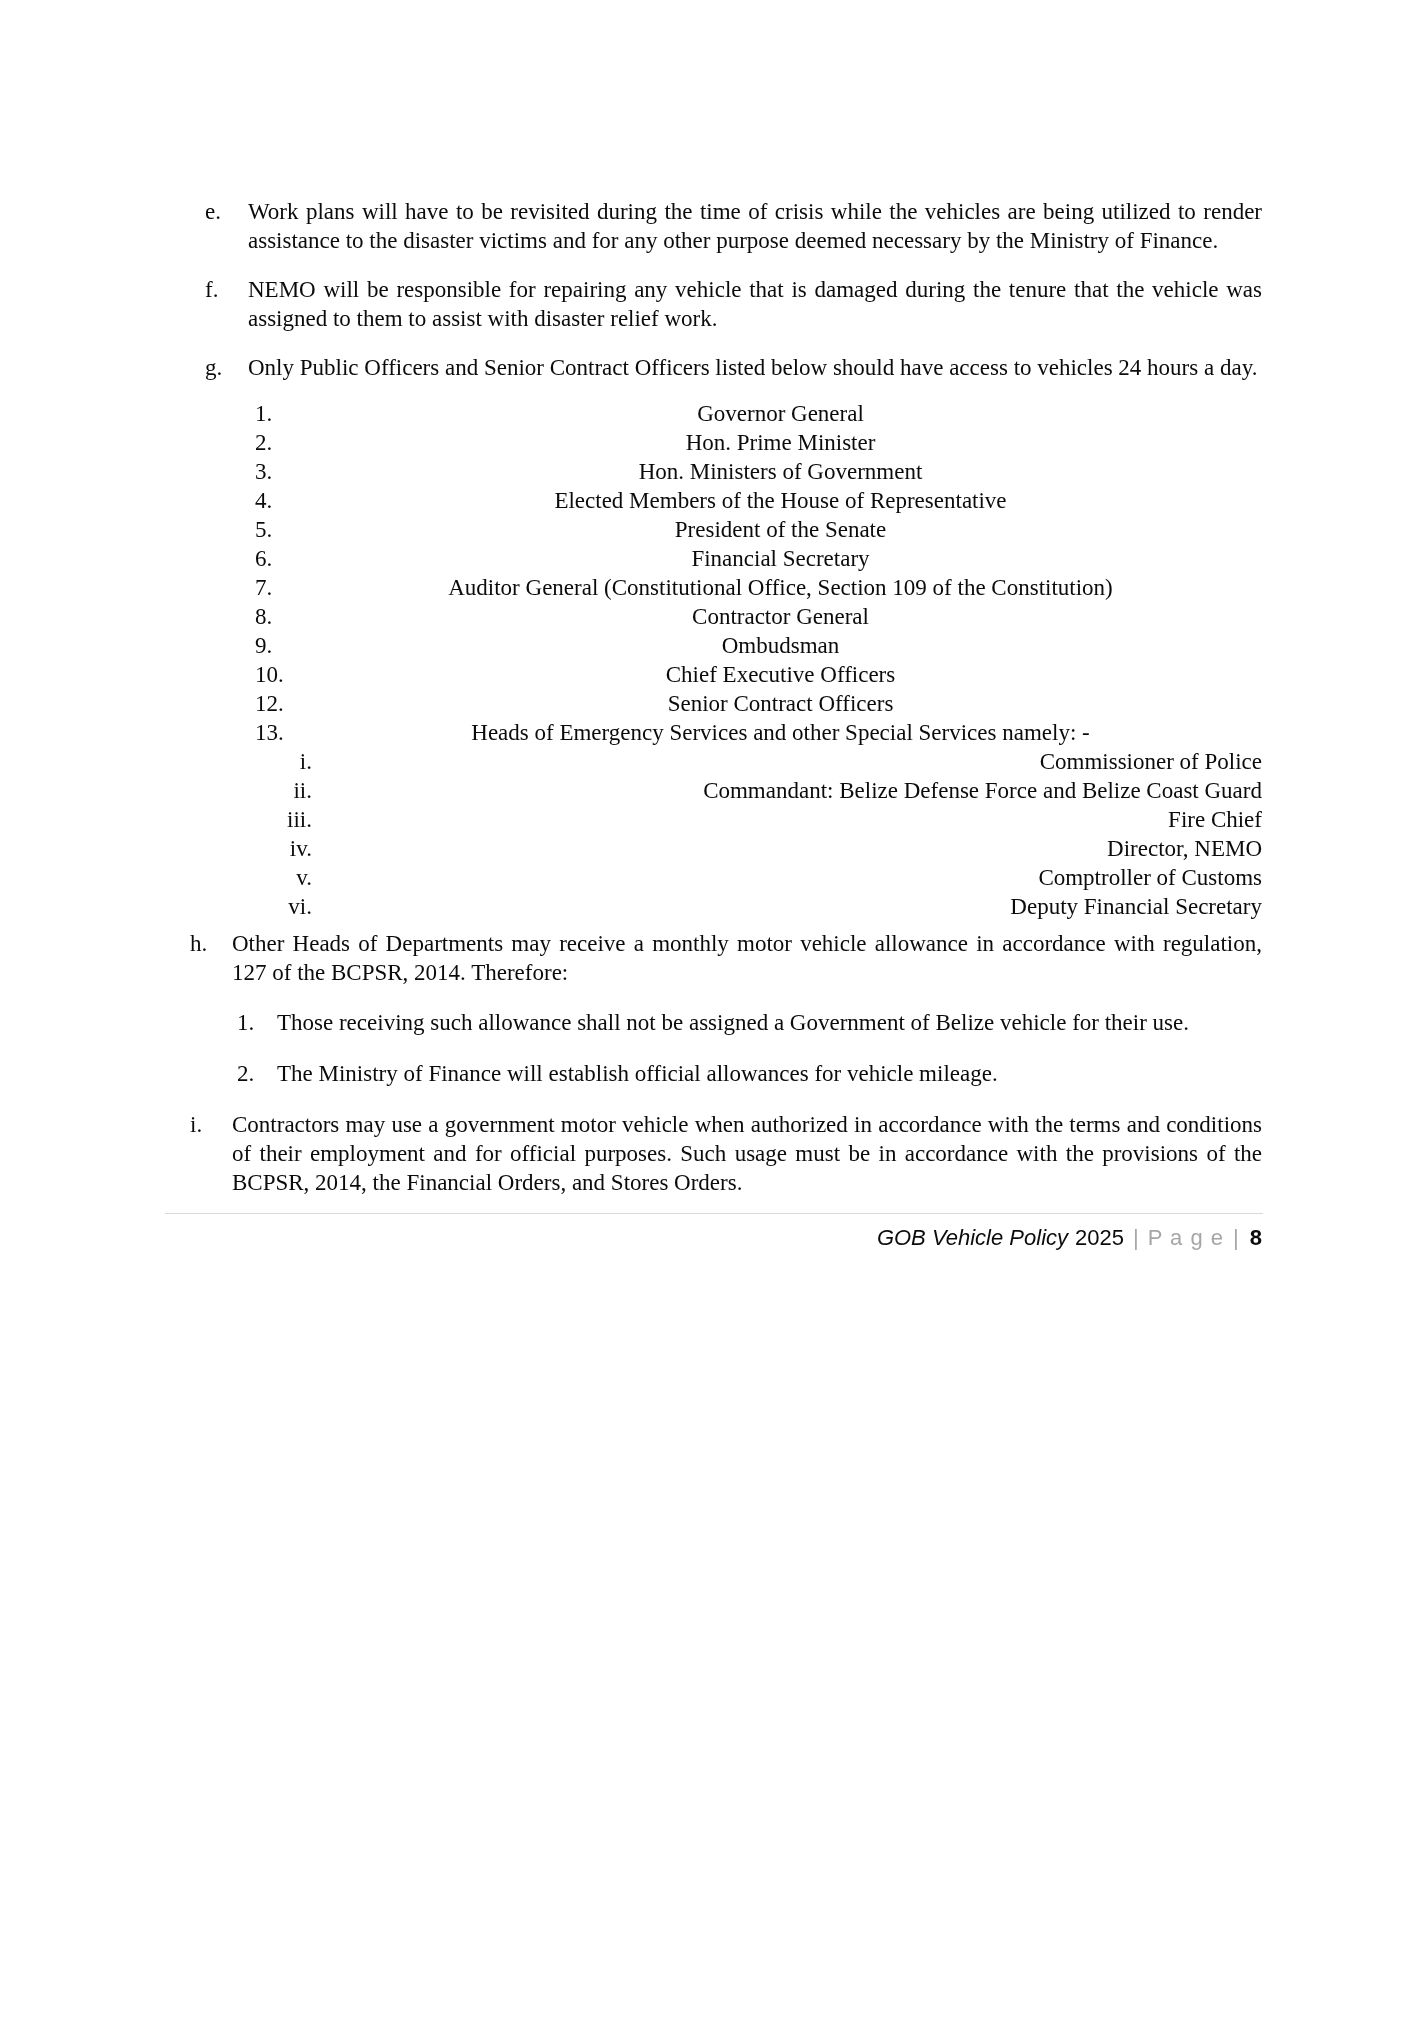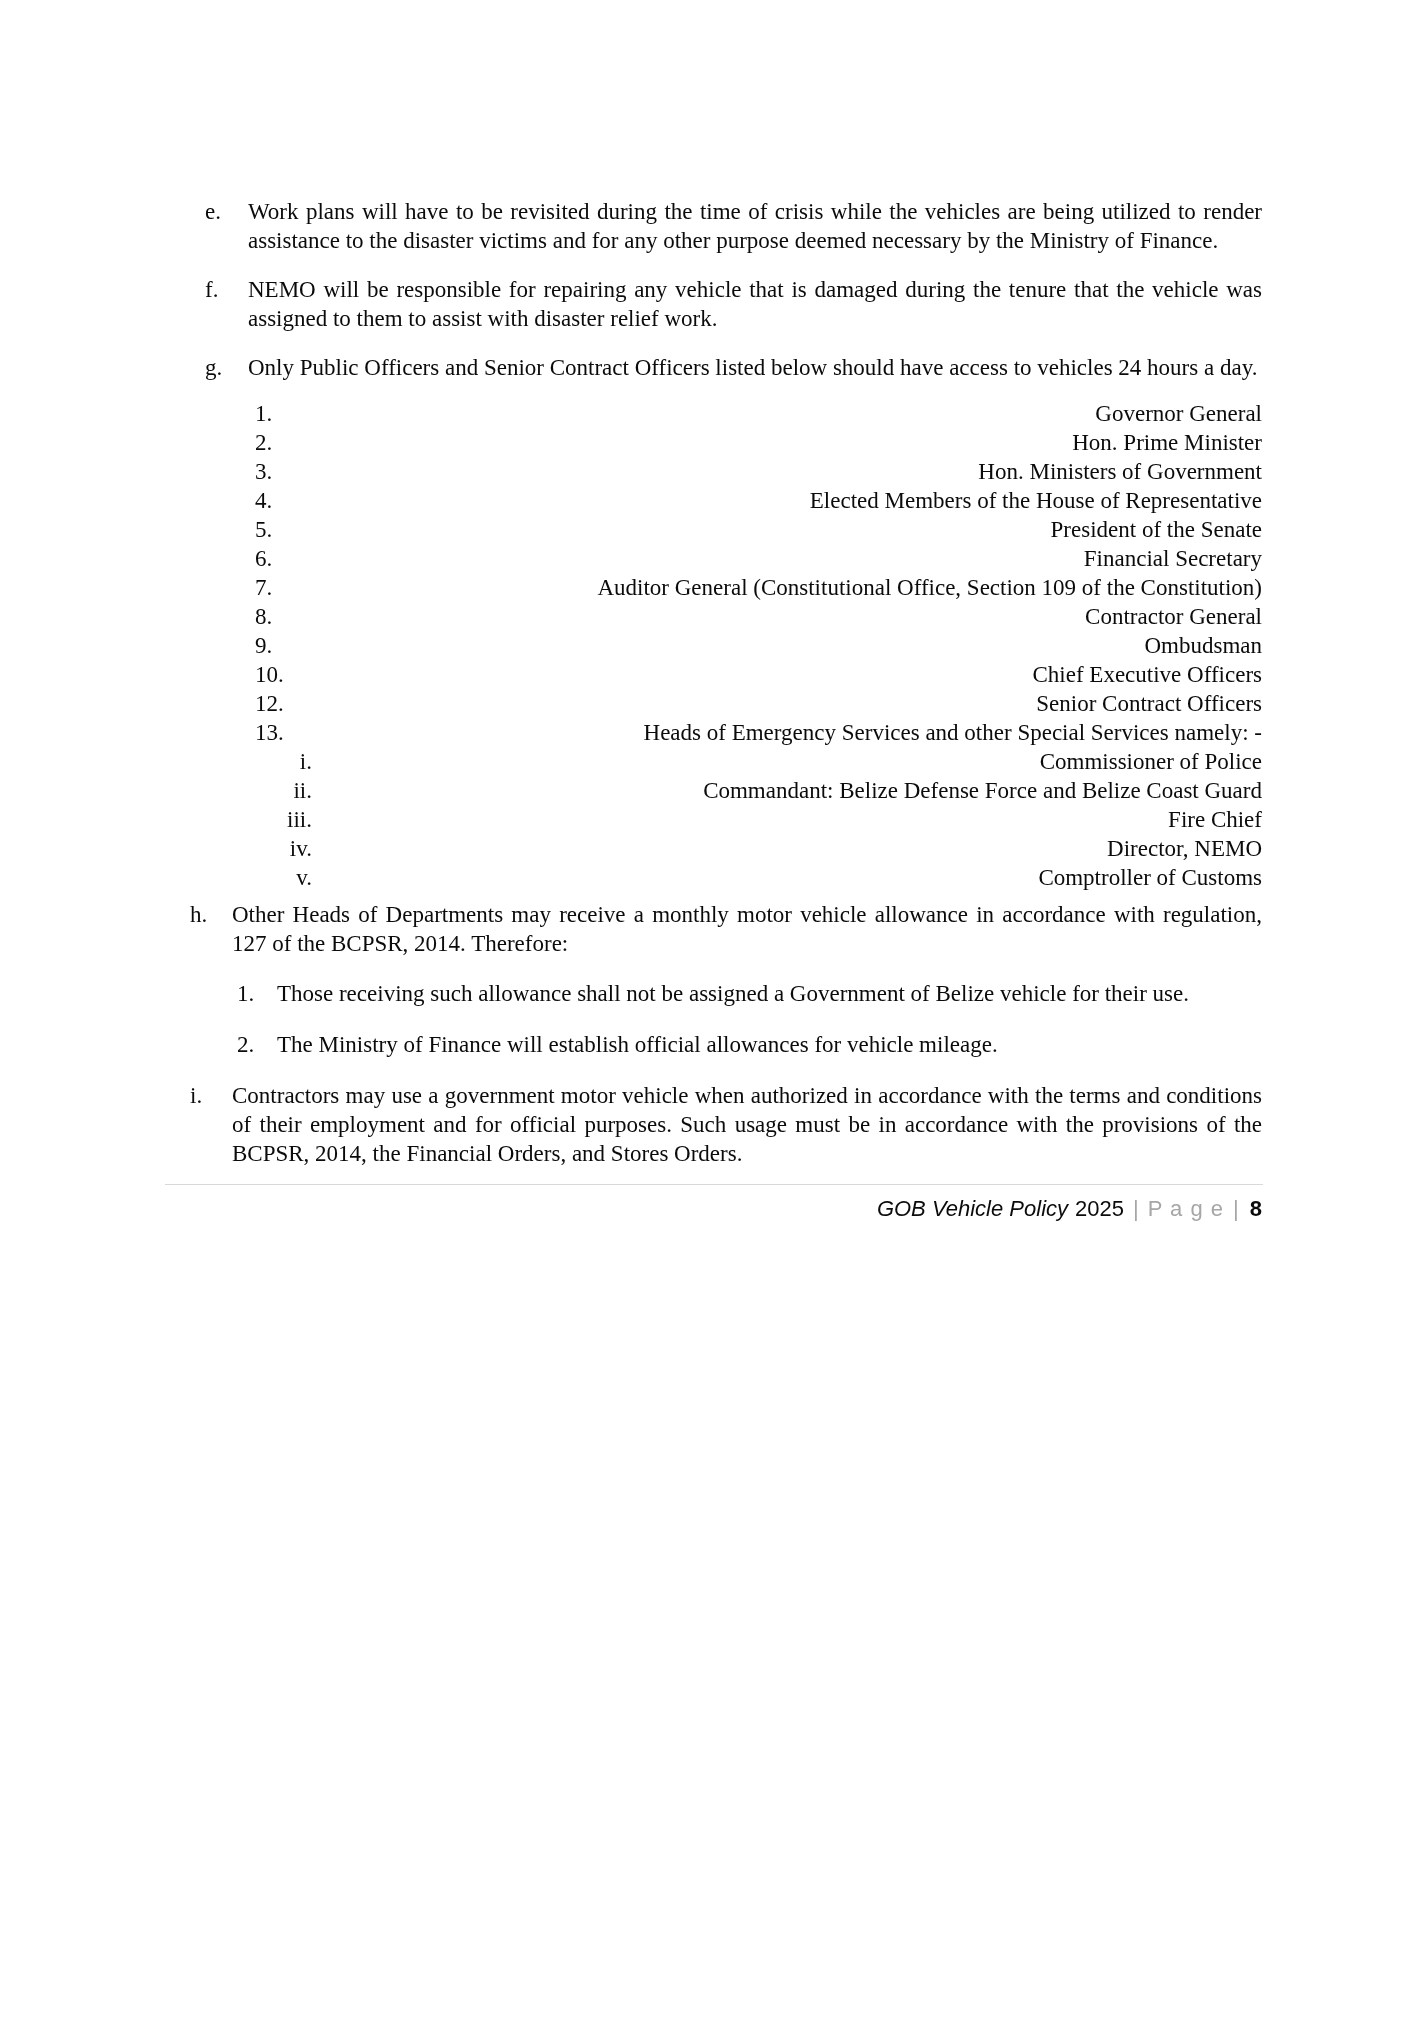--- a/index.html
+++ b/index.html
@@ -33,21 +33,21 @@
   .lvl-hi { padding-left: 190px; padding-right: 166px; }
   .lvl-hi .marker { width: 42px; }
 
   .para { margin-bottom: 20px; }
   .para-g { margin-bottom: 17px; }
   .para-h { margin-bottom: 21px; }
 
   
   .num-list { padding-left: 255px; padding-right: 166px; }
   .num-list .marker { width: 44px; }
-  .num-list .text { text-align: right; }
+  .num-list .text { text-align: center; }
   .num-list { margin-bottom: 0px; }
 
   
   .roman-list { padding-left: 240px; padding-right: 166px; margin-bottom: 8px; }
   .roman-list .marker { width: 72px; text-align: right; }
   .roman-list .text { text-align: right; padding-left: 46px; }
 
   
   .h-list { padding-left: 237px; padding-right: 166px; }
   .h-list .row { margin-bottom: 22px; }
@@ -164,20 +164,24 @@
         <div class="text">Fire Chief</div>
       </div>
         <div class="row">
         <span class="marker">iv.</span>
         <div class="text">Director, NEMO</div>
       </div>
         <div class="row">
         <span class="marker">v.</span>
         <div class="text">Comptroller of Customs</div>
       </div>
+        <div class="row">
+        <span class="marker">vi.</span>
+        <div class="text">Deputy Financial Secretary</div>
+      </div>
       </div>
 
     <div class="row lvl-hi para para-h">
       <span class="marker">h.</span>
       <div class="text">Other Heads of Departments may receive a monthly motor vehicle allowance in accordance with regulation, 127 of the BCPSR, 2014. Therefore:</div>
     </div>
 
     <div class="h-list">
 
     <div class="row">

